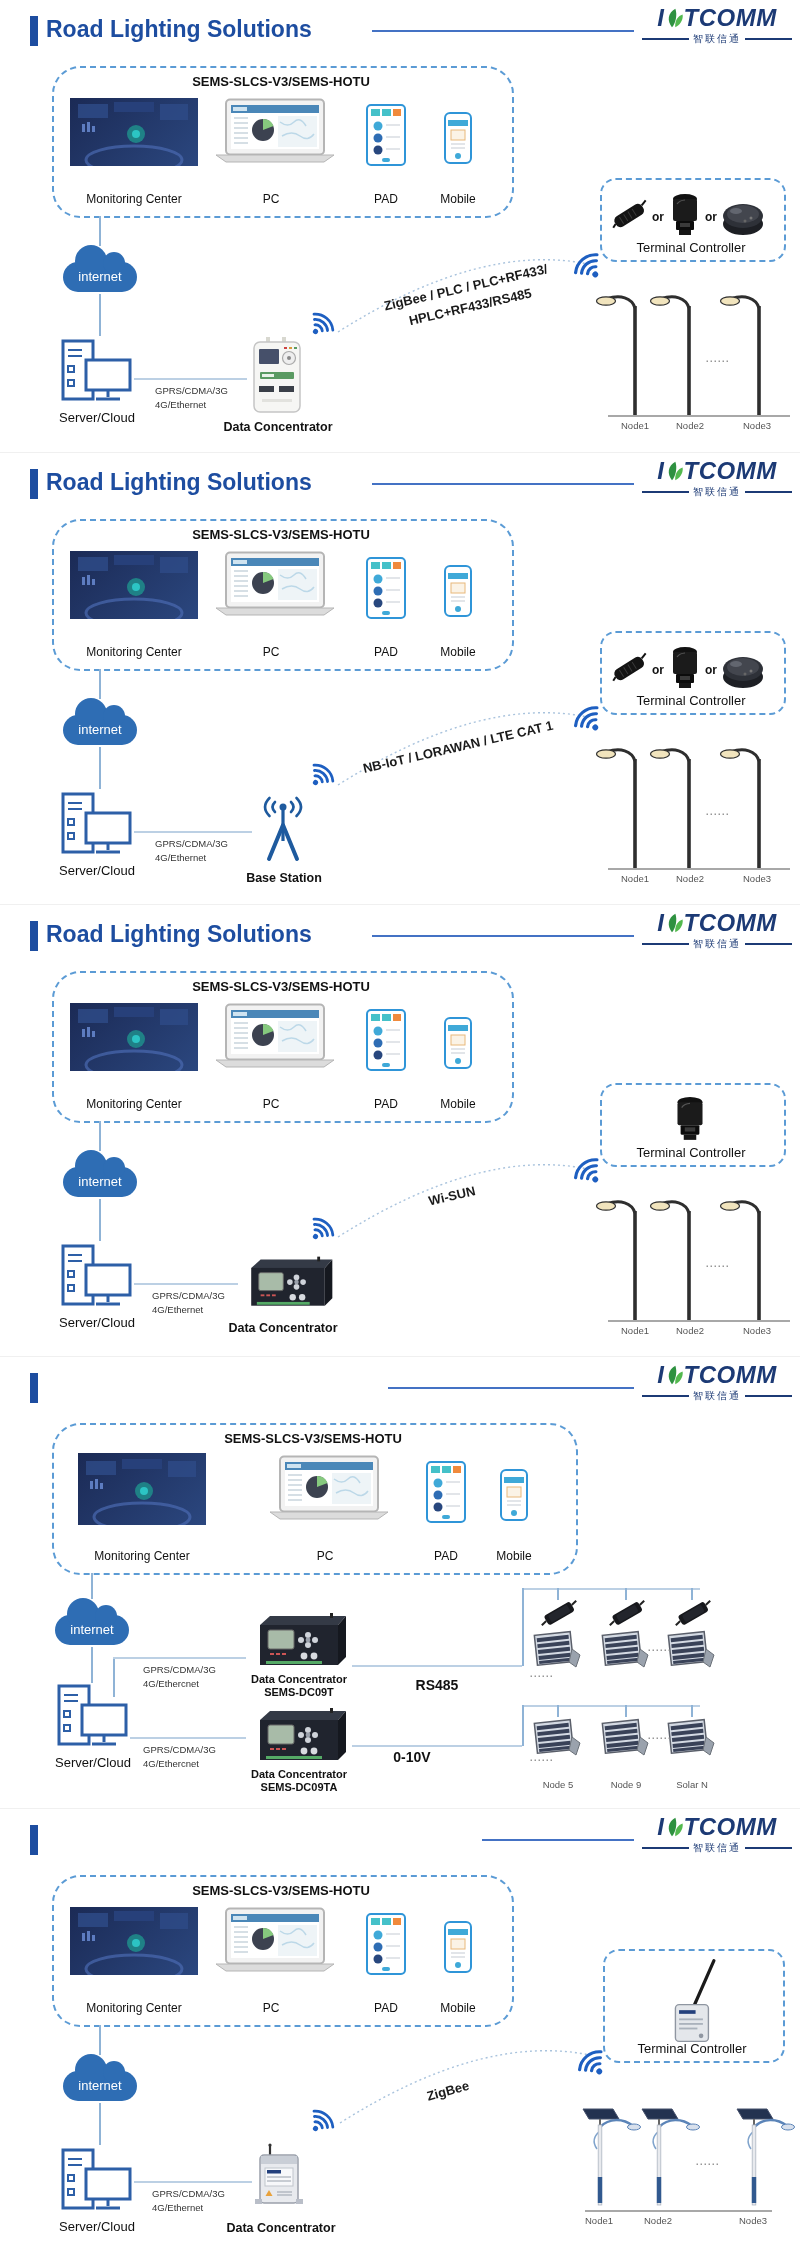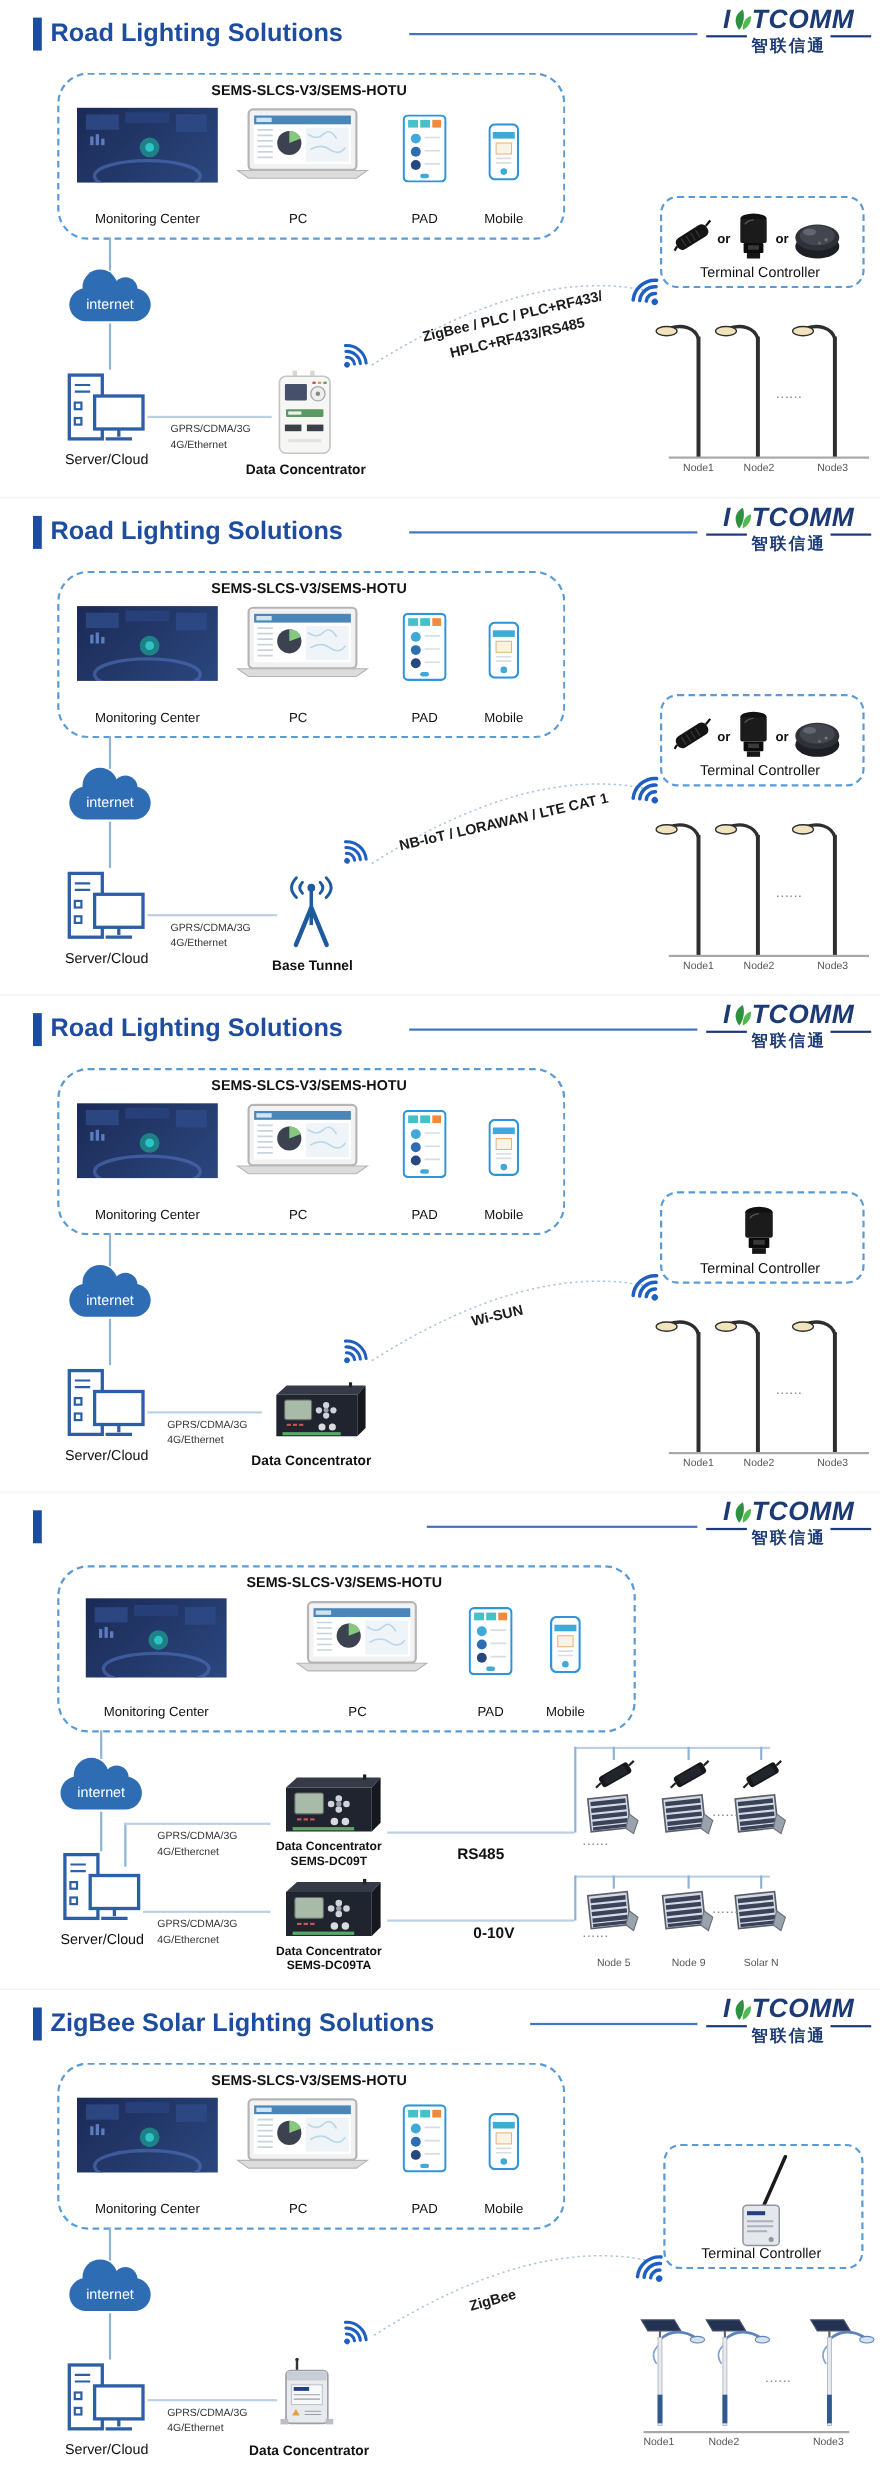--- a/index.html
+++ b/index.html
@@ -8,21 +8,21 @@
   .sec{position:absolute;left:0;width:800px;height:452px;overflow:hidden;}
   .sec + .sec{border-top:1px solid #f0f0f0;}
   .abs{position:absolute;}
   
   .sec-bar{position:absolute;left:30px;top:16px;width:8px;height:30px;background:#1d4da0;}
   .sec-title{position:absolute;left:46px;top:16px;font-size:23px;font-weight:700;color:#1d4da0;white-space:nowrap;}
   .hdr-line{position:absolute;top:30px;height:2px;background:#4472c4;}
   .logo{position:absolute;left:642px;top:6px;width:150px;color:#1c3a75;}
   .logo-row{display:flex;align-items:center;justify-content:center;font-weight:800;font-style:italic;font-size:24px;letter-spacing:0.5px;line-height:1;}
   .logo-leaf{margin:0 1px;}
-  .logo-sub{display:flex;gap:4px;font-size:15px;font-weight:700;letter-spacing:2px;margin-top:2px;}
+  .logo-sub{display:flex;align-items:center;gap:4px;font-size:10px;font-weight:400;letter-spacing:2px;margin-top:2px;}
   .logo-sub::before,.logo-sub::after{content:"";flex:1;height:2px;background:#1c3a75;}
   
   .pbox{position:absolute;border:2px dashed #5b9bd5;border-radius:28px;}
   .tbox{position:absolute;border:2px dashed #5b9bd5;border-radius:16px;}
   .ctr{position:absolute;transform:translateX(-50%);text-align:center;white-space:nowrap;}
   .plat-label{font-size:13px;font-weight:700;color:#111;}
   .clabel{font-size:12px;color:#111;}
   .srv-label{font-size:13px;color:#111;}
   .gwl{font-size:12.5px;font-weight:700;color:#111;}
   .gwm{font-size:11px;font-weight:700;color:#111;}
@@ -370,21 +370,21 @@
     <circle cx="31" cy="12" r="3.5" fill="#1e5a9e"></circle>
     <rect x="29.4" y="14" width="3.2" height="32" fill="#1e5a9e"></rect>
     <path d="M31 30 L17 64 M31 30 L45 64" stroke="#1e5a9e" stroke-width="4" stroke-linecap="round" fill="none"></path>
     <g stroke="#1e5a9e" stroke-width="2.6" fill="none" stroke-linecap="round">
       <path d="M23 7 q-5 5 0 10"></path>
           <path d="M17.5 3 q-9 9 0 18"></path>
       <path d="M39 7 q5 5 0 10"></path>
           <path d="M44.5 3 q9 9 0 18"></path>
     </g>
   </svg>
-  <div class="ctr gwl" style="left:284px;top:418px">Base Tunnel</div>
+  <div class="ctr gwl" style="left:284px;top:418px">Base Station</div>
   <svg class="wifi ne" style="left:306px;top:308px" width="30" height="30" viewBox="0 0 28 28">
     <circle cx="14" cy="22" r="2.4" fill="#1e5fc1"></circle>
     <g stroke="#1e5fc1" stroke-width="2.6" fill="none" stroke-linecap="round">
       <path d="M9.5 17.5 a6.5 6.5 0 0 1 9 0"></path>
           <path d="M6 14 a11.5 11.5 0 0 1 16 0"></path>
           <path d="M2.5 10.5 a16.5 16.5 0 0 1 23 0"></path>
     </g>
   </svg>
   <svg class="abs" style="left:330px;top:240px" width="270" height="100" viewBox="0 0 270 100">
     <path d="M8 92 Q150 2 258 24" fill="none" stroke="#a9c3dd" stroke-width="1.4" stroke-dasharray="2 3"></path>
@@ -799,21 +799,21 @@
           <rect x="36" y="40" width="4" height="2"></rect>
         </g>
     <rect x="20" y="48" width="56" height="3" fill="#55aa66"></rect>
   </svg>
   <div class="ctr gwm" style="left:299px;top:411px">Data Concentrator</div>
   <div class="ctr gwm" style="left:299px;top:424px">SEMS-DC09TA</div>
 
   <div class="hl" style="left:352px;top:308px;width:170px"></div>
   <div class="busl" style="left:437px;top:320px">RS485</div>
   <div class="hl" style="left:352px;top:388px;width:170px"></div>
-  <div class="busl" style="left:449px;top:392px">0-10V</div>
+  <div class="busl" style="left:412px;top:392px">0-10V</div>
 
   <div class="hl" style="left:522px;top:231px;width:178px"></div>
   <div class="vl" style="left:522px;top:231px;height:78px"></div>
   <div class="vl" style="left:557px;top:231px;height:12px"></div>
   <div class="vl" style="left:625px;top:231px;height:12px"></div>
   <div class="vl" style="left:691px;top:231px;height:12px"></div>
   <svg class="abs" style="left:538px;top:240px" width="42" height="32" viewBox="0 0 42 32">
     <g transform="rotate(-30 21 16)">
           <rect x="6" y="11" width="30" height="11" rx="3" fill="#17181c"></rect>
           <rect x="10" y="12.5" width="22" height="8" rx="2" fill="#23252c"></rect>
@@ -926,21 +926,20 @@
   <div class="dots" style="left:648px;top:374px">......</div>
   <div class="dots" style="left:530px;top:396px">......</div>
 
   <div class="node" style="left:558px;top:422px">Node 5</div>
   <div class="node" style="left:626px;top:422px">Node  9</div>
   <div class="node" style="left:692px;top:422px">Solar N</div>
 </section>
 
 <section class="sec" style="top:1808px;height:454px">
   <div class="sec-bar"></div>
-  <div class="sec-title">ZigBee Solar Lighting Solutions</div>
   <div class="hdr-line" style="left:482px;width:152px"></div>
   <div class="logo">
     <div class="logo-row">
       <span>I</span>
       <svg class="logo-leaf" width="17" height="22" viewBox="0 0 20 24">
         <path d="M7 23C1 15 2 6 11 1c2.5 7 .5 17-4 22z" fill="#2e9140"></path>
         <path d="M11 23c-1-7 2.5-13 8.5-15c1 6-2.5 12-8.5 15z" fill="#53b94e"></path>
       </svg>
       <span>TCOMM</span>
     </div>

